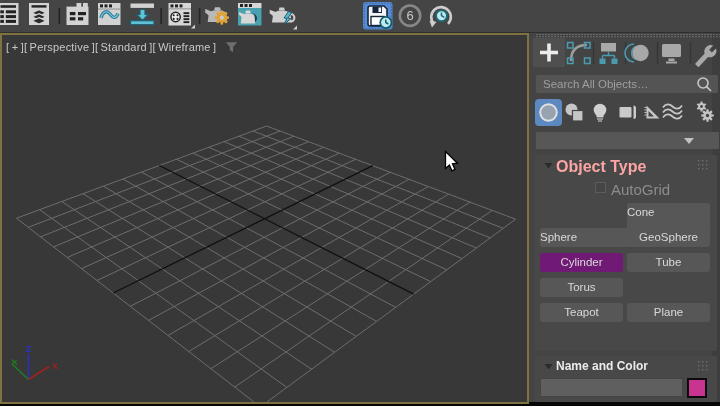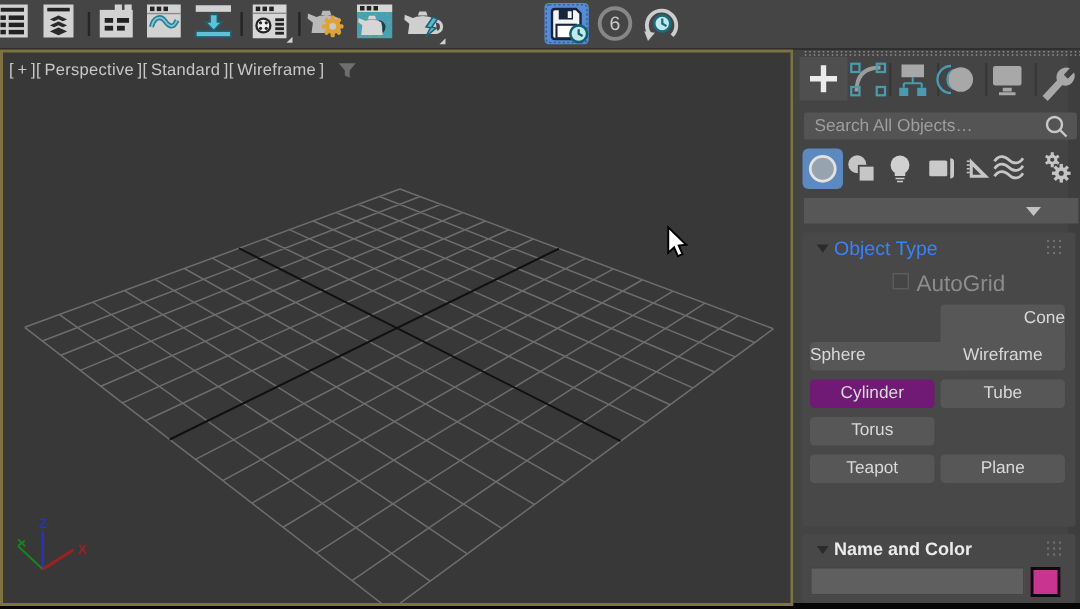--- a/index.html
+++ b/index.html
@@ -419,39 +419,39 @@
 
 <div class="abs" style="left:536px;top:132px;width:183px;height:17px;background:#575757"></div>
 <svg class="abs" style="left:683px;top:137px" width="12" height="8" viewBox="0 0 12 8">
   <polygon points="1,1 11,1 6,7" fill="#c2c2c2"></polygon>
 </svg>
 
 <div class="abs" style="left:535px;top:155px;width:182px;height:196px;background:#484848;border-radius:2px"></div>
 <svg class="abs" style="left:544px;top:162px" width="9" height="7" viewBox="0 0 9 7">
   <polygon points="0.5,1 8.5,1 4.5,6.5" fill="#2b2b2b"></polygon>
 </svg>
-<div class="abs" style="left:556px;top:158px;font-size:13px;font-weight:normal;color:#3b82f6">Object Type</div>
+<div class="abs" style="left:556px;top:158px;font-size:16px;font-weight:bold;color:#fca5a5">Object Type</div>
 <svg class="abs" style="left:697px;top:159px" width="12" height="12" viewBox="0 0 12 12">
   <g fill="#6f6f6f">
         <rect x="1" y="1" width="1.4" height="1.4"></rect>
         <rect x="5" y="1" width="1.4" height="1.4"></rect>
         <rect x="9" y="1" width="1.4" height="1.4"></rect>
         <rect x="1" y="5" width="1.4" height="1.4"></rect>
         <rect x="5" y="5" width="1.4" height="1.4"></rect>
         <rect x="9" y="5" width="1.4" height="1.4"></rect>
         <rect x="1" y="9" width="1.4" height="1.4"></rect>
         <rect x="5" y="9" width="1.4" height="1.4"></rect>
         <rect x="9" y="9" width="1.4" height="1.4"></rect>
       </g>
 </svg>
 <div class="abs" style="left:595px;top:182px;width:11px;height:11px;background:#454545;border:1px solid #5c5c5c;box-sizing:border-box"></div>
 <div class="abs" style="left:611px;top:181px;font-size:15px;color:#8c8c8c">AutoGrid</div>
-<div class="abs" style="left:627px;top:203px;width:83px;height:31px;background:#575757;border-radius:3px;color:#d9d9d9;font-size:11.5px;text-align:right;line-height:19px">Cone</div>
+<div class="abs" style="left:627px;top:203px;width:83px;height:31px;background:#575757;border-radius:3px;color:#d9d9d9;font-size:11.5px;text-align:left;line-height:19px">Cone</div>
 <div class="abs" style="left:540px;top:228px;width:103px;height:19px;background:#575757;border-radius:3px;color:#d9d9d9;font-size:11.5px;line-height:19px">Sphere</div>
-<div class="abs" style="left:627px;top:228px;width:83px;height:19px;background:#575757;border-radius:3px;color:#d9d9d9;font-size:11.5px;text-align:center;line-height:19px">Wireframe</div>
+<div class="abs" style="left:627px;top:228px;width:83px;height:19px;background:#575757;border-radius:3px;color:#d9d9d9;font-size:11.5px;text-align:center;line-height:19px">GeoSphere</div>
 <div class="abs" style="left:540px;top:253px;width:83px;height:19px;background:#701a75;border-radius:3px;color:#d9d9d9;font-size:11.5px;text-align:center;line-height:19px">Cylinder</div>
 <div class="abs" style="left:540px;top:278px;width:83px;height:19px;background:#575757;border-radius:3px;color:#d9d9d9;font-size:11.5px;text-align:center;line-height:19px">Torus</div>
 <div class="abs" style="left:627px;top:253px;width:83px;height:19px;background:#575757;border-radius:3px;color:#d9d9d9;font-size:11.5px;text-align:center;line-height:19px">Tube</div>
 <div class="abs" style="left:540px;top:303px;width:83px;height:19px;background:#575757;border-radius:3px;color:#d9d9d9;font-size:11.5px;text-align:center;line-height:19px">Teapot</div>
 <div class="abs" style="left:627px;top:303px;width:83px;height:19px;background:#575757;border-radius:3px;color:#d9d9d9;font-size:11.5px;text-align:center;line-height:19px">Plane</div>
 
 <div class="abs" style="left:535px;top:356px;width:182px;height:46px;background:#484848;border-radius:2px"></div>
 <svg class="abs" style="left:544px;top:363px" width="9" height="7" viewBox="0 0 9 7">
   <polygon points="0.5,1 8.5,1 4.5,6.5" fill="#2b2b2b"></polygon>
 </svg>

